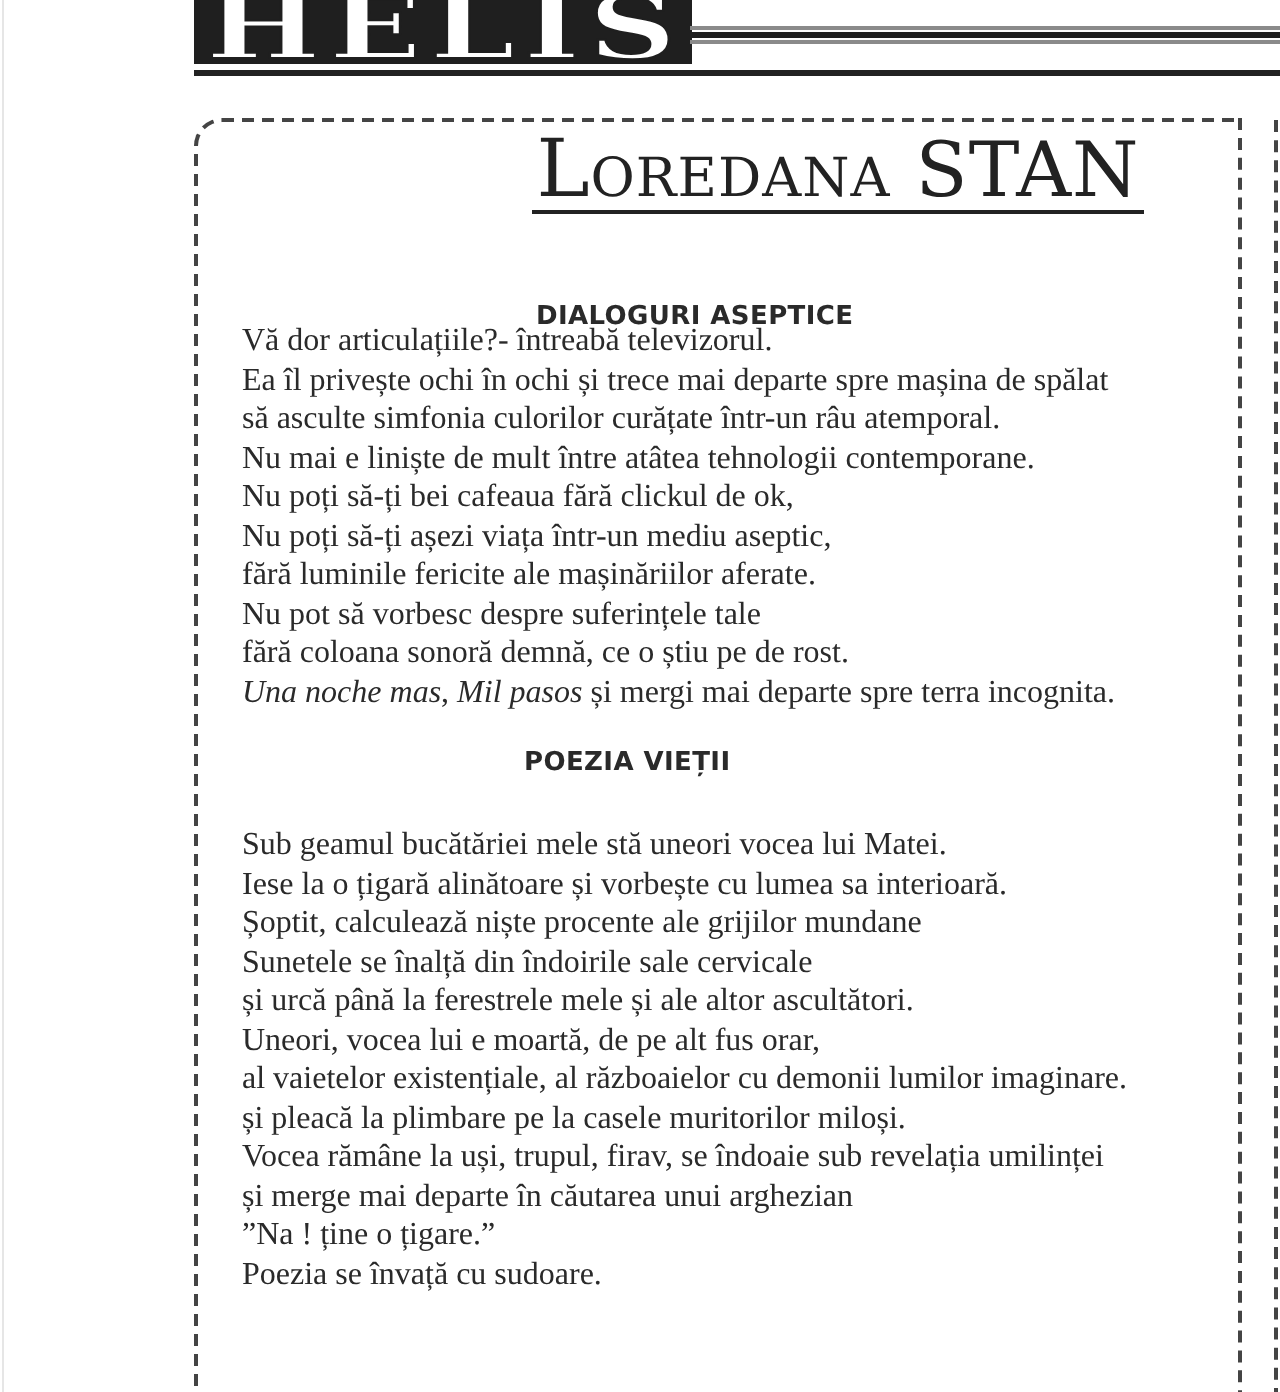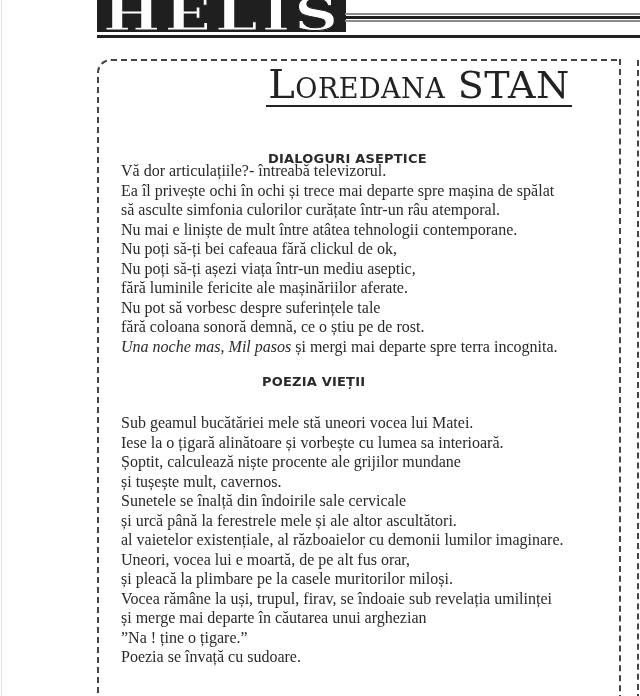--- a/index.html
+++ b/index.html
@@ -100,23 +100,22 @@
   <li>Nu pot să vorbesc despre suferințele tale</li>
   <li>fără coloana sonoră demnă, ce o știu pe de rost.</li>
   <li><span class="it">Una noche mas</span><span>, </span><span class="it">Mil pasos</span><span> și mergi mai departe spre terra incognita.</span></li>
 </ul>
 
 <div class="heading h2">POEZIA VIEȚII</div>
 <ul class="poem p2">
   <li>Sub geamul bucătăriei mele stă uneori vocea lui Matei.</li>
   <li>Iese la o țigară alinătoare și vorbește cu lumea sa interioară.</li>
   <li>Șoptit, calculează niște procente ale grijilor mundane</li>
-  <li>și tușește mult, cavernos.</li>
   <li>Sunetele se înalță din îndoirile sale cervicale</li>
   <li>și urcă până la ferestrele mele și ale altor ascultători.</li>
+  <li>Uneori, vocea lui e moartă, de pe alt fus orar,</li>
   <li>al vaietelor existențiale, al războaielor cu demonii lumilor imaginare.</li>
-  <li>Uneori, vocea lui e moartă, de pe alt fus orar,</li>
   <li>și pleacă la plimbare pe la casele muritorilor miloși.</li>
   <li>Vocea rămâne la uși, trupul, firav, se îndoaie sub revelația umilinței</li>
   <li>și merge  mai departe în căutarea unui arghezian</li>
   <li>”Na ! ține o țigare.”</li>
   <li>Poezia se învață cu sudoare.</li>
 </ul>
 
 </body></html>

